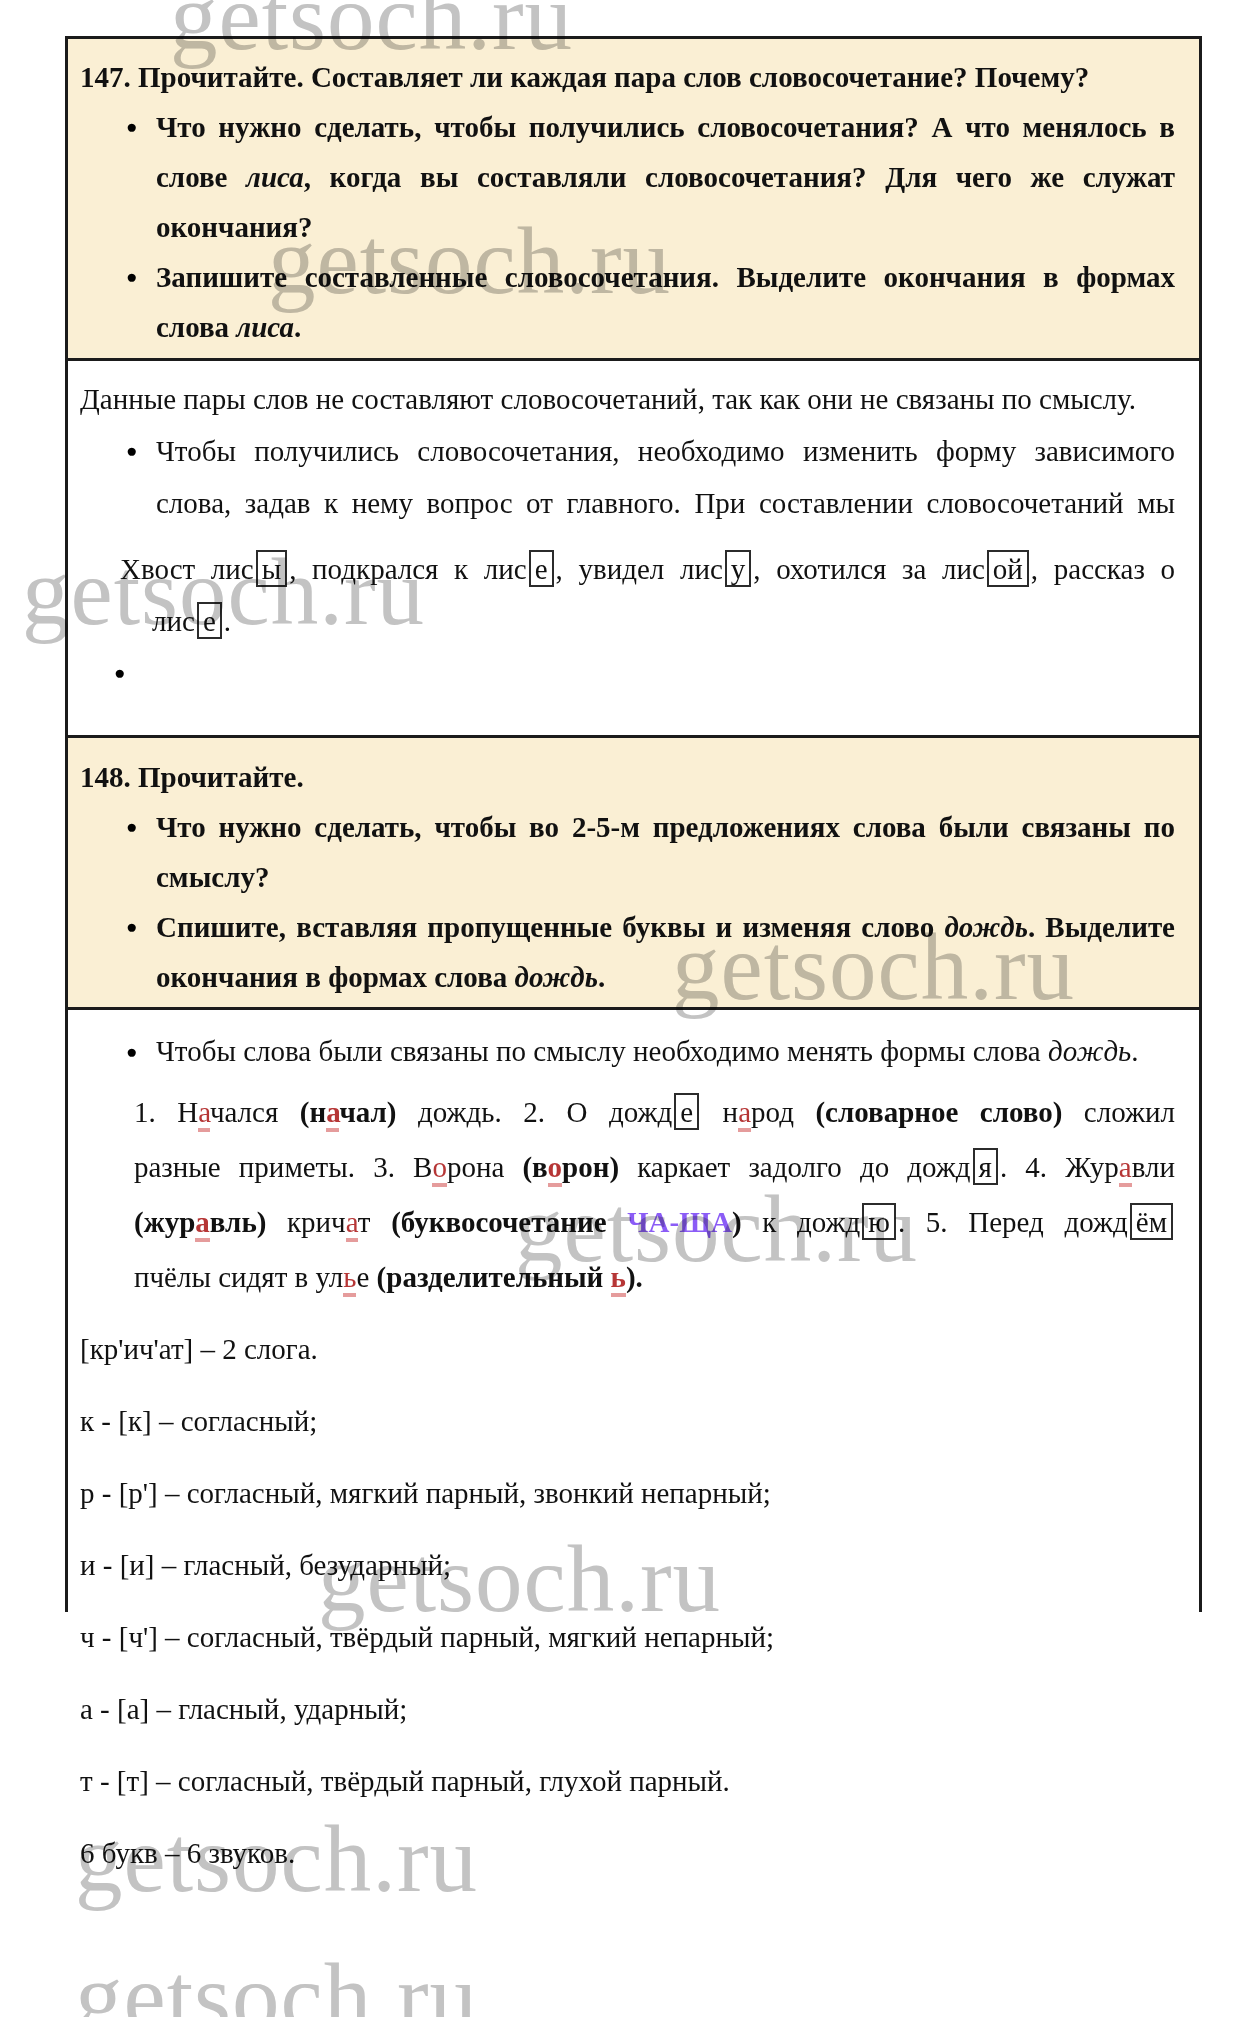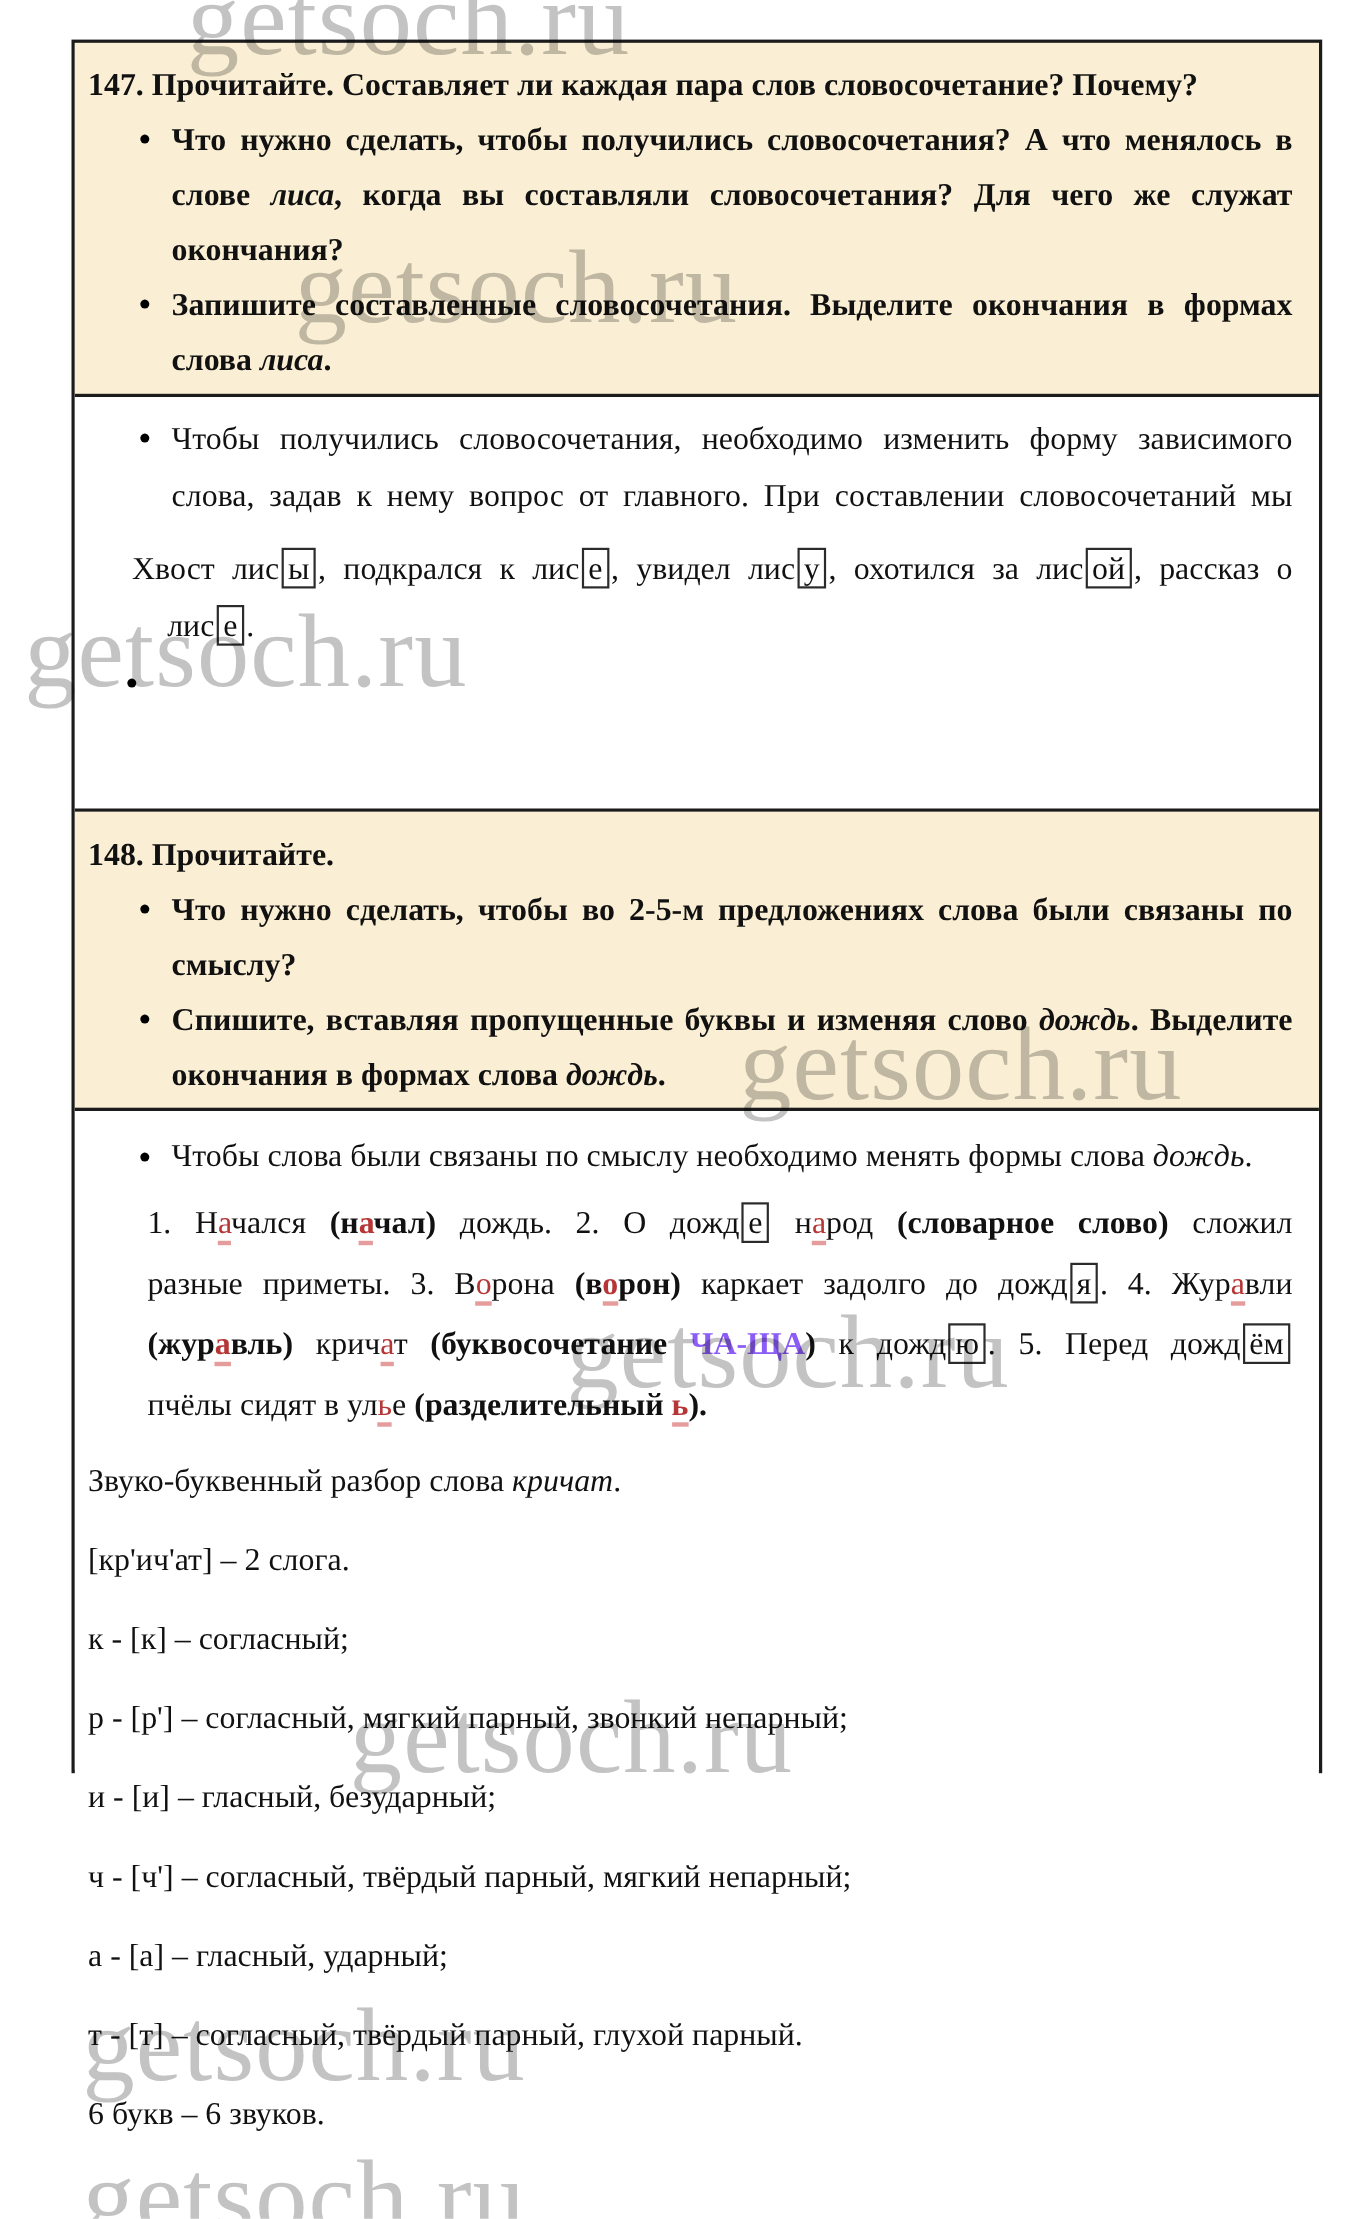--- a/index.html
+++ b/index.html
@@ -76,20 +76,21 @@
 <div class="frame">
   <div class="sec task s1">
       <div class="line ind-flush"><span class="sg-b">147. Прочитайте. Составляет ли каждая пара слов словосочетание? Почему?</span></div>
       <div class="line ind-bullet just"><span class="bul">●</span><span class="sg-b">Что нужно сделать, чтобы получились словосочетания? А что менялось в</span></div>
       <div class="line ind-cont just"><span class="sg-b">слове </span><span class="sg-bi">лиса</span><span class="sg-b">, когда вы составляли словосочетания? Для чего же служат</span></div>
       <div class="line ind-cont"><span class="sg-b">окончания?</span></div>
       <div class="line ind-bullet just"><span class="bul">●</span><span class="sg-b">Запишите составленные словосочетания. Выделите окончания в формах</span></div>
       <div class="line ind-cont"><span class="sg-b">слова </span><span class="sg-bi">лиса</span><span class="sg-b">.</span></div>
     </div>
   <div class="sec answer s2">
+      <div class="line ind-flush"><span class="sg-n">Данные пары слов не составляют словосочетаний, так как они не связаны по смыслу.</span></div>
       <div class="line ind-bullet just"><span class="bul">●</span><span class="sg-n">Чтобы получились словосочетания, необходимо изменить форму зависимого</span></div>
       <div class="line ind-cont just"><span class="sg-n">слова, задав к нему вопрос от главного. При составлении словосочетаний мы</span></div>
       <div class="line ind-hv just"><span class="sg-n">Хвост лис</span><span class="sg-x">ы</span><span class="sg-n">, подкрался к лис</span><span class="sg-x">е</span><span class="sg-n">, увидел лис</span><span class="sg-x">у</span><span class="sg-n">, охотился за лис</span><span class="sg-x">ой</span><span class="sg-n">, рассказ о</span></div>
       <div class="line ind-hv2"><span class="sg-n">лис</span><span class="sg-x">е</span><span class="sg-n">.</span></div>
       <div class="line ind-bulletonly">
         <span class="bul">●</span>
       </div>
     </div>
   <div class="sec task s3">
       <div class="line ind-flush"><span class="sg-b">148. Прочитайте.</span></div>
@@ -97,21 +98,20 @@
       <div class="line ind-cont"><span class="sg-b">смыслу?</span></div>
       <div class="line ind-bullet just"><span class="bul">●</span><span class="sg-b">Спишите, вставляя пропущенные буквы и изменяя слово </span><span class="sg-bi">дождь</span><span class="sg-b">. Выделите</span></div>
       <div class="line ind-cont"><span class="sg-b">окончания в формах слова </span><span class="sg-bi">дождь</span><span class="sg-b">.</span></div>
     </div>
   <div class="sec answer s4">
       <div class="line ind-bullet"><span class="bul">●</span><span class="sg-n">Чтобы слова были связаны по смыслу необходимо менять формы слова </span><span class="sg-i">дождь</span><span class="sg-n">.</span></div>
       <div class="line ind-sent just mt6"><span class="sg-n">1. Н</span><span class="sg-r">а</span><span class="sg-n">чался </span><span class="sg-b">(н</span><span class="sg-rb">а</span><span class="sg-b">чал)</span><span class="sg-n"> дождь. 2. О дожд</span><span class="sg-x">е</span><span class="sg-n"> н</span><span class="sg-r">а</span><span class="sg-n">род </span><span class="sg-b">(словарное слово)</span><span class="sg-n"> сложил</span></div>
       <div class="line ind-sent just"><span class="sg-n">разные приметы. 3. В</span><span class="sg-r">о</span><span class="sg-n">рона </span><span class="sg-b">(в</span><span class="sg-rb">о</span><span class="sg-b">рон)</span><span class="sg-n"> каркает задолго до дожд</span><span class="sg-x">я</span><span class="sg-n">. 4. Жур</span><span class="sg-r">а</span><span class="sg-n">вли</span></div>
       <div class="line ind-sent just"><span class="sg-b">(жур</span><span class="sg-rb">а</span><span class="sg-b">вль)</span><span class="sg-n"> крич</span><span class="sg-r">а</span><span class="sg-n">т </span><span class="sg-b">(буквосочетание </span><span class="sg-rx">ЧА-ЩА</span><span class="sg-b">)</span><span class="sg-n"> к дожд</span><span class="sg-x">ю</span><span class="sg-n">. 5. Перед дожд</span><span class="sg-x">ём</span></div>
       <div class="line ind-sent"><span class="sg-n">пчёлы сидят в ул</span><span class="sg-r">ь</span><span class="sg-n">е </span><span class="sg-b">(разделительный </span><span class="sg-rb">ь</span><span class="sg-b">).</span></div>
-      <div class="line ind-flush mt14"><span class="sg-n">Звуко-буквенный разбор слова </span><span class="sg-i">кричат</span><span class="sg-n">.</span></div>
       <div class="line ind-flush phon"><span class="sg-n">[кр'ич'ат] – 2 слога.</span></div>
       <div class="line ind-flush phon"><span class="sg-n">к - [к] – согласный;</span></div>
       <div class="line ind-flush phon"><span class="sg-n">р - [р'] – согласный, мягкий парный, звонкий непарный;</span></div>
       <div class="line ind-flush phon"><span class="sg-n">и - [и] – гласный, безударный;</span></div>
       <div class="line ind-flush phon"><span class="sg-n">ч - [ч'] – согласный, твёрдый парный, мягкий непарный;</span></div>
       <div class="line ind-flush phon"><span class="sg-n">а - [а] – гласный, ударный;</span></div>
       <div class="line ind-flush phon"><span class="sg-n">т - [т] – согласный, твёрдый парный, глухой парный.</span></div>
       <div class="line ind-flush phon"><span class="sg-n">6 букв – 6 звуков.</span></div>
     </div>
 </div>

